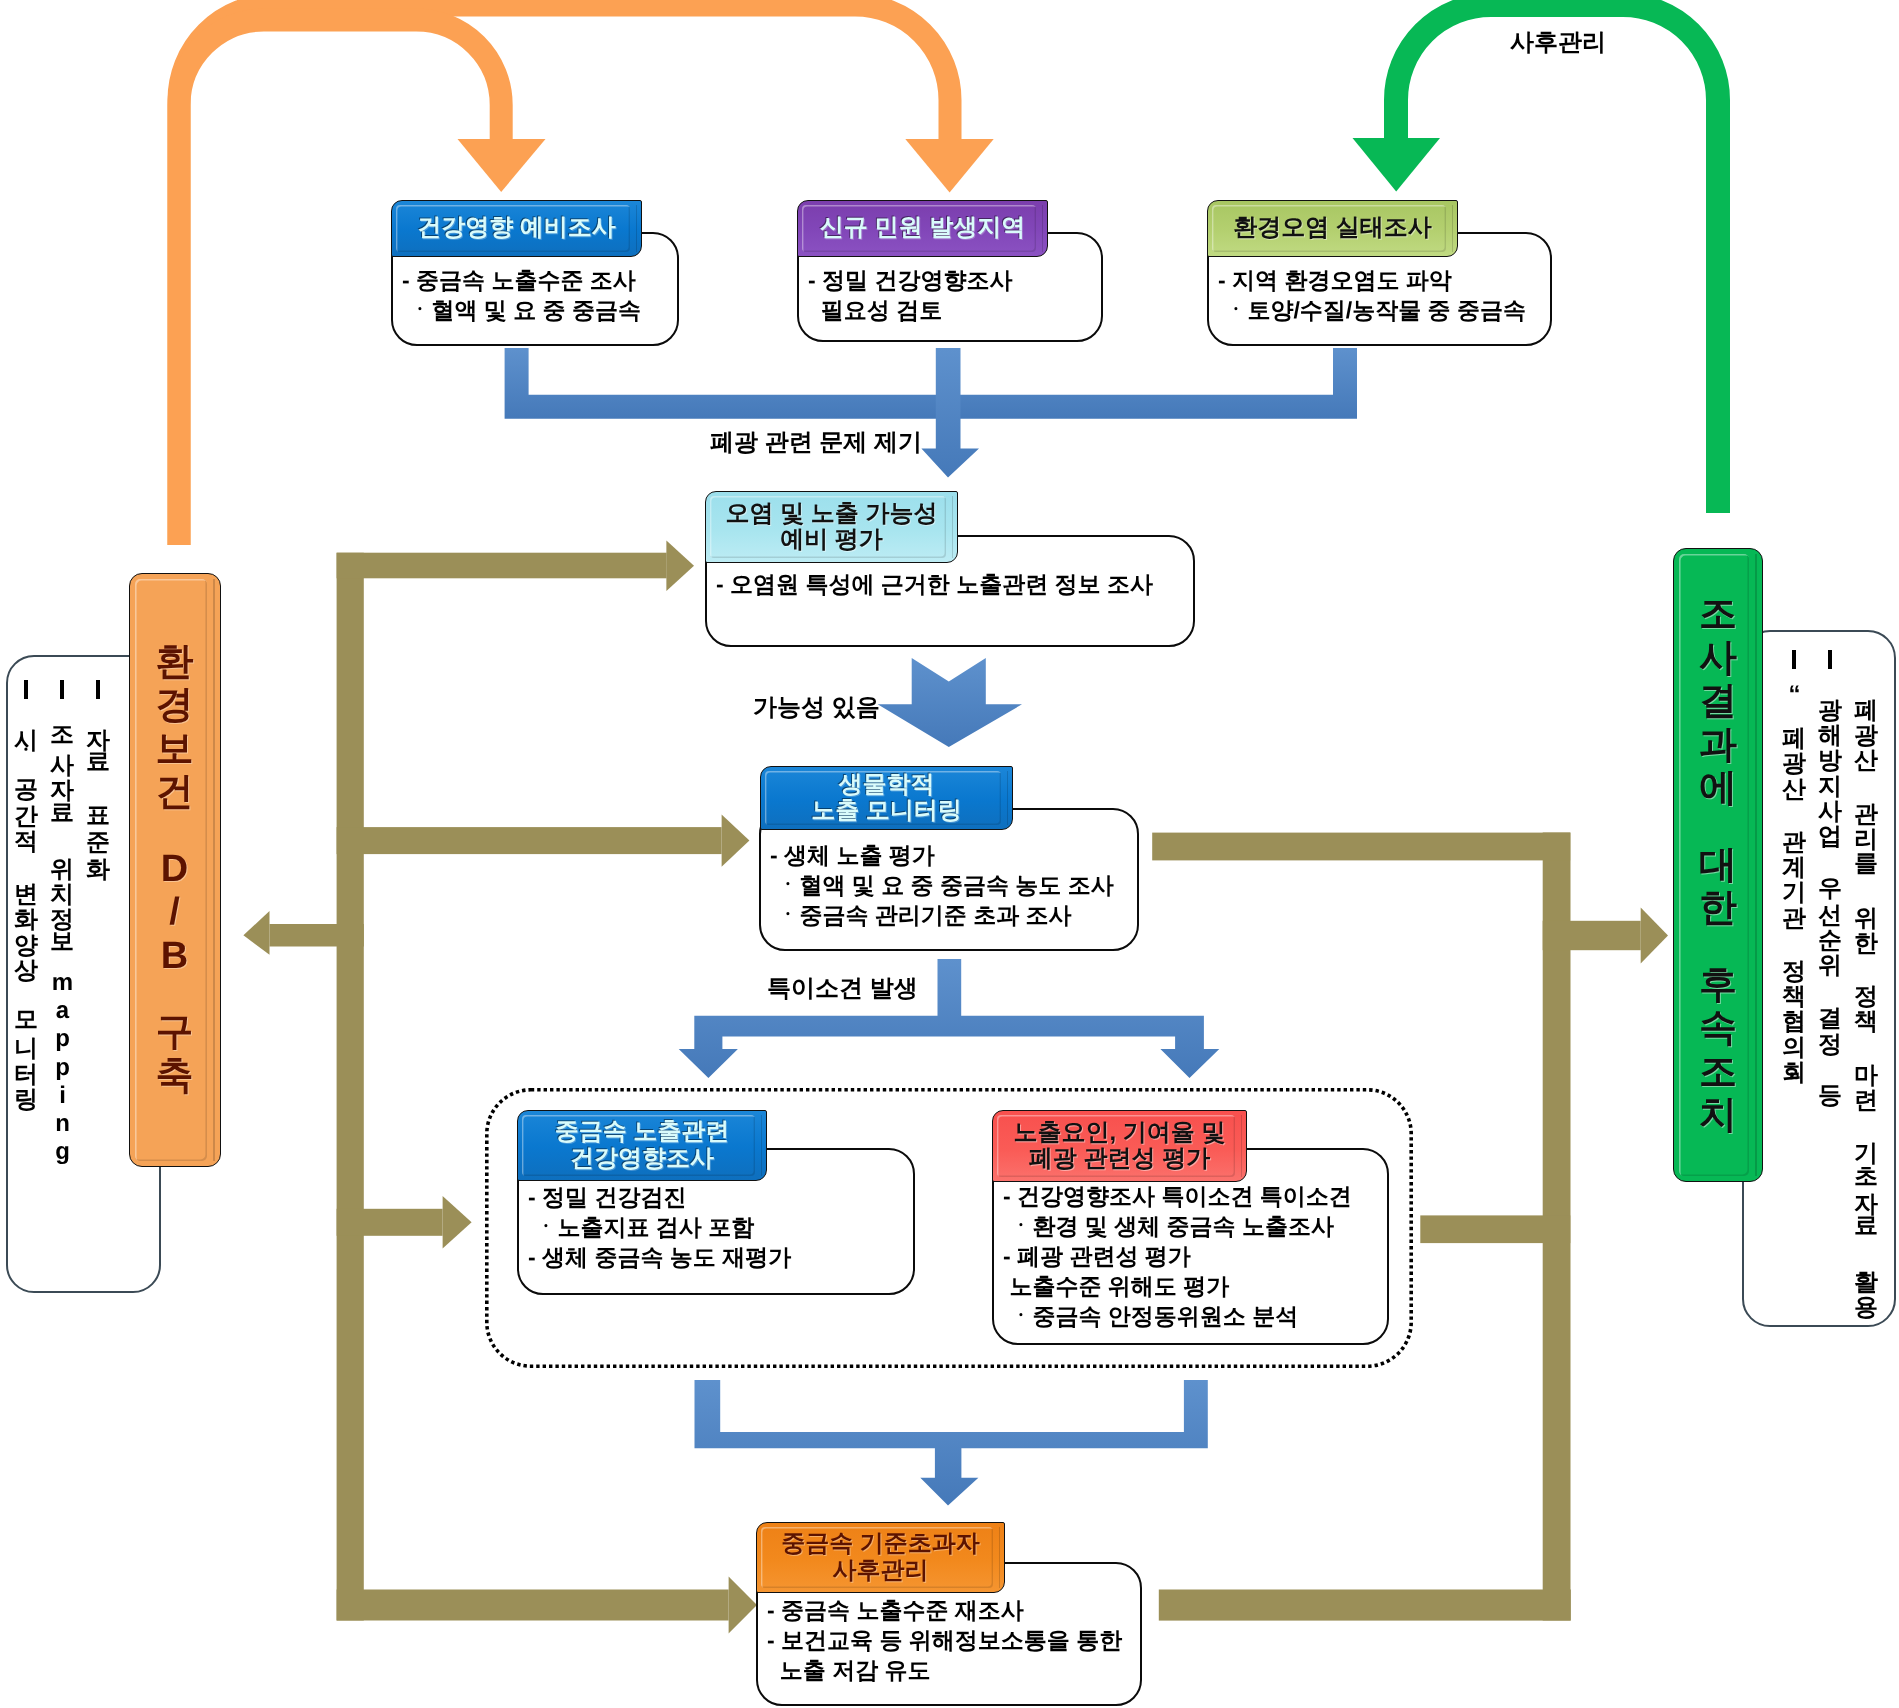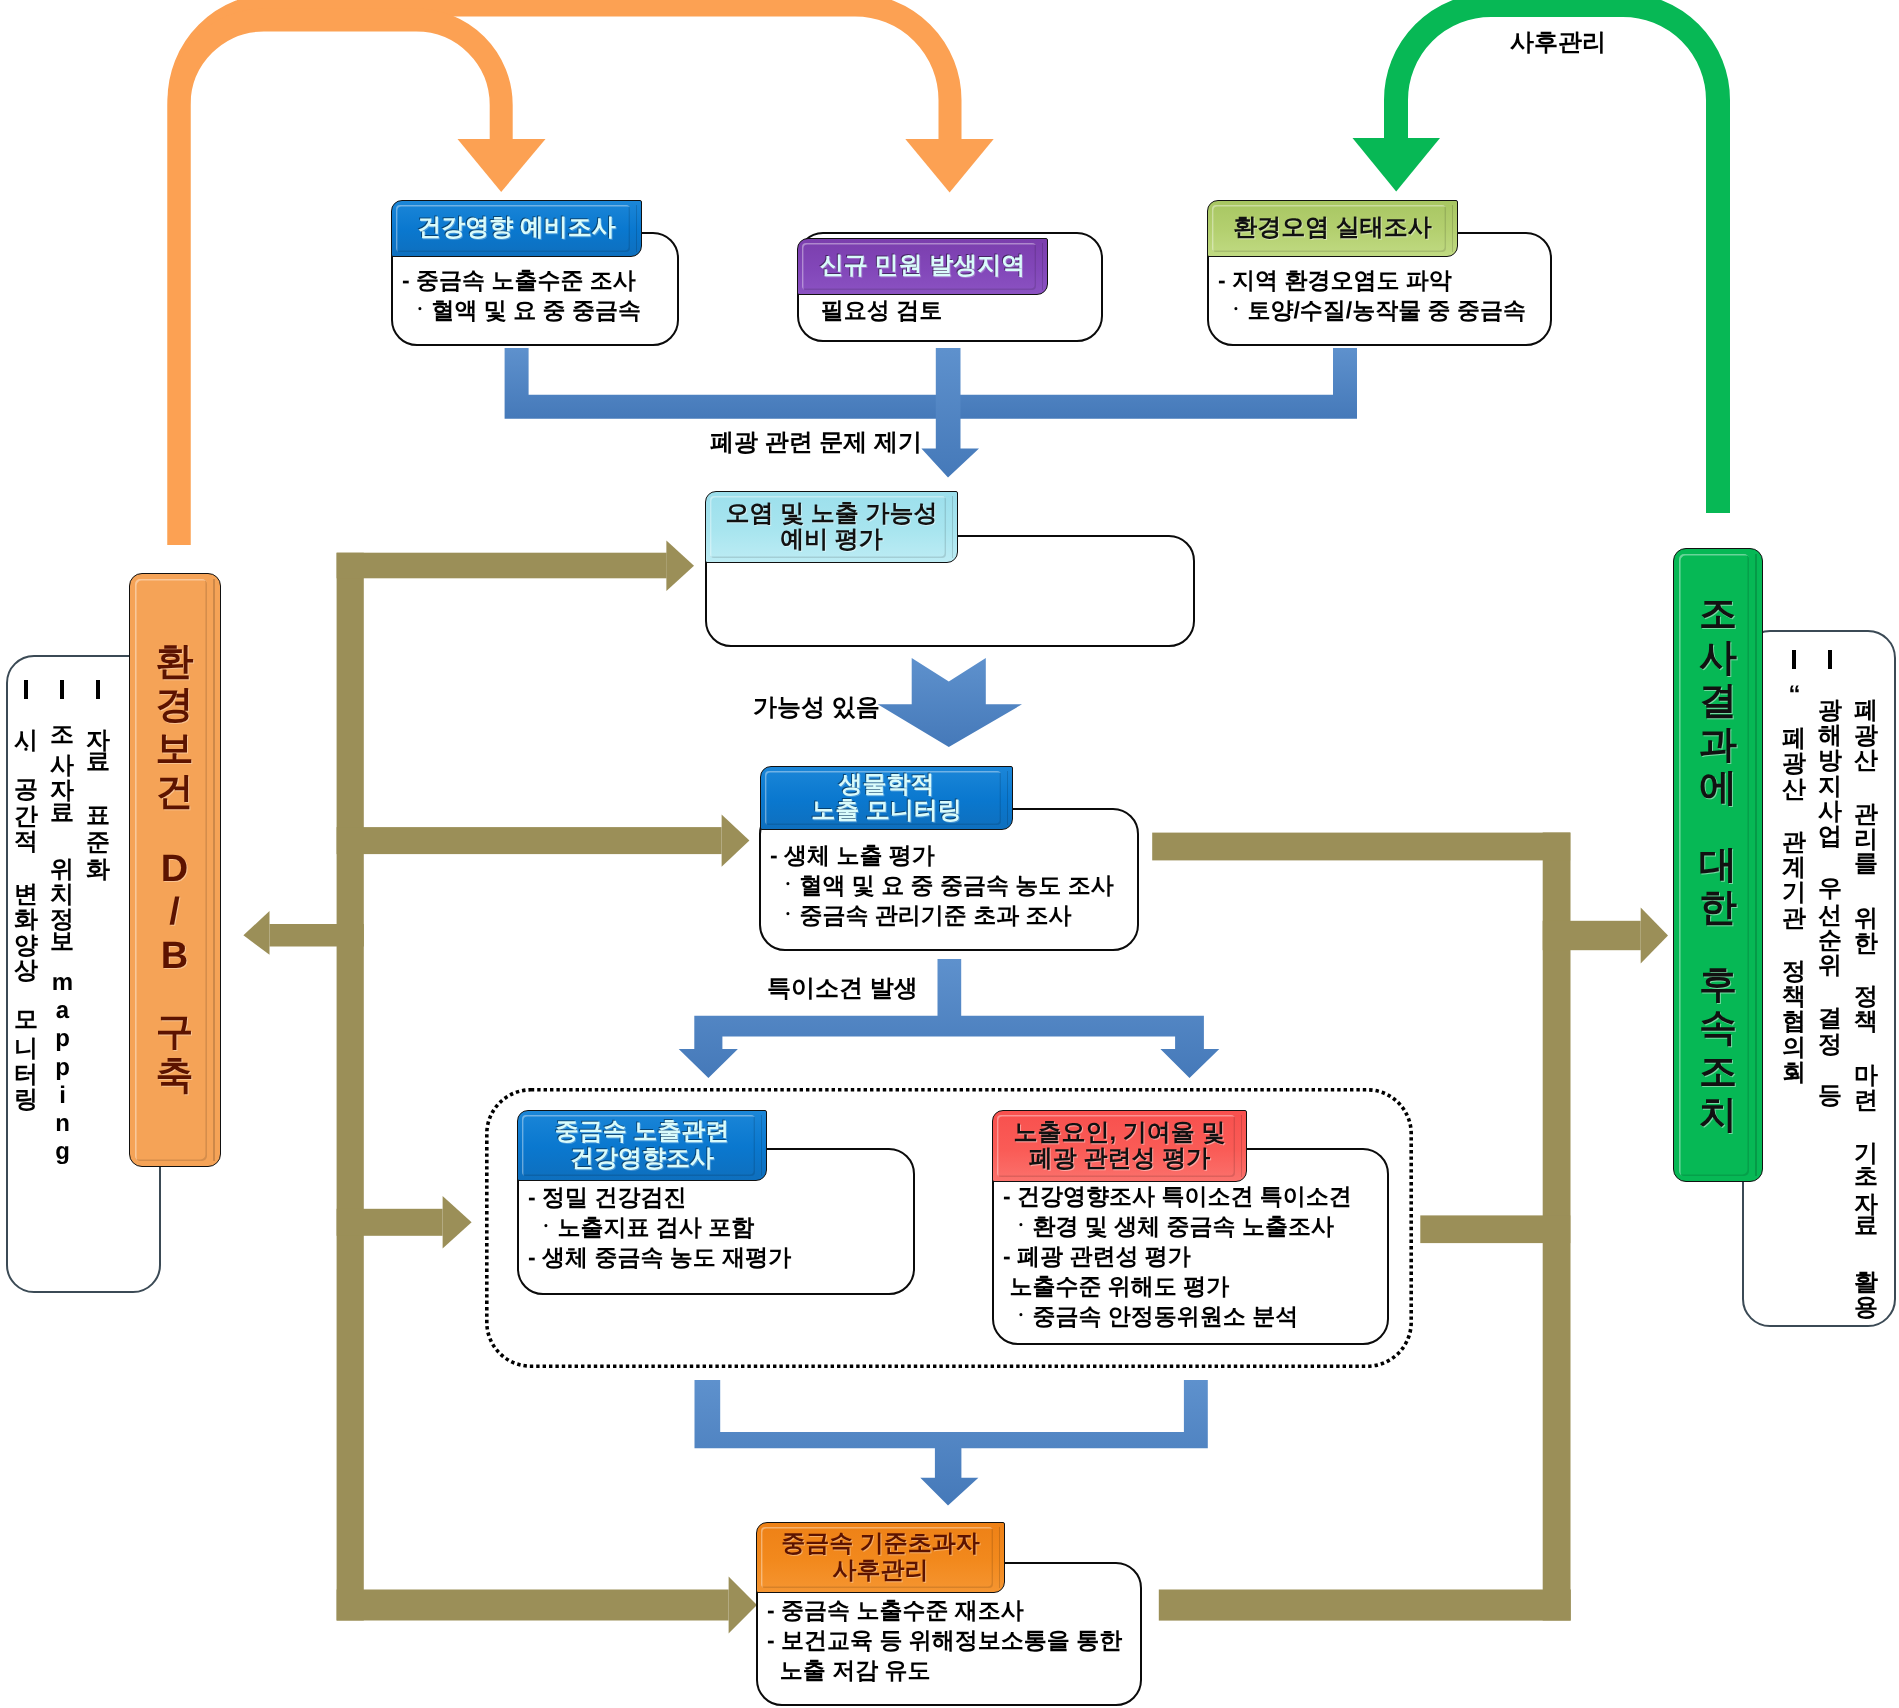--- a/index.html
+++ b/index.html
@@ -59,21 +59,21 @@
   .f24{font-size:24px}
   .f40{font-size:38px}
 
   
   .hdr .cap, .vhdr .cap{color:#D9FBFB;
      text-shadow:-1px -1px 0 rgba(0,0,0,.45), 1px 1px 0 rgba(255,255,255,.25);}
   .hdr .cap.dark, .vhdr .cap.dark{color:#111;text-shadow:1px 1px 0 rgba(255,255,255,.45);}
   .hdr .cap.darkred, .vhdr .cap.darkred{color:#5C1300;text-shadow:1px 1px 0 rgba(255,255,255,.35);}
 
   .h-blue{background:linear-gradient(180deg,#1b86d8 0%,#0a78cf 52%,#0e6fbe 100%);}
-  .h-purple{background:linear-gradient(180deg,#7b3ead 0%,#8247b9 55%,#8b52c2 100%);margin-top:38px;}
+  .h-purple{background:linear-gradient(180deg,#7b3ead 0%,#8247b9 55%,#8b52c2 100%);}
   .h-ygreen{background:linear-gradient(180deg,#a8c662 0%,#b4d070 55%,#c0da82 100%);}
   .h-lblue{background:linear-gradient(180deg,#9cdfec 0%,#a8e5ef 55%,#bdecf4 100%);}
   .h-red{background:linear-gradient(180deg,#f8504e 0%,#fa5b56 55%,#fb716c 100%);}
   .h-orange{background:linear-gradient(180deg,#ee8116 0%,#f2891d 55%,#f59531 100%);}
   .v-orange{background:#f5a357;}
   .v-green{background:#06b855;}
 
 
 </style>
 </head>
@@ -183,20 +183,21 @@
   <div class="f23">- 지역 환경오염도 파악</div>
   <div class="f23"> ㆍ토양/수질/농작물 중 중금속</div>
 </div>
 <div class="hdr h-ygreen" style="left:1207px;top:200px;width:251px;height:57px">
   <div class="inner"></div>
   <div class="cap f24 dark">환경오염 실태조사</div>
 </div>
 
 <div class="bodybox" style="left:705px;top:535px;width:490px;height:112px"></div>
 <div class="bodytxt" style="left:716px;top:569px;width:485px">
+  <div class="f23">- 오염원 특성에 근거한 노출관련 정보 조사</div>
 </div>
 <div class="hdr h-lblue" style="left:705px;top:491px;width:253px;height:72px">
   <div class="inner"></div>
   <div class="cap f24 dark">오염 및 노출 가능성
 예비 평가</div>
 </div>
 
 <div class="bodybox" style="left:759px;top:808px;width:380px;height:143px"></div>
 <div class="bodytxt" style="left:770px;top:840px;width:375px">
   <div class="f23">- 생체 노출 평가</div>

